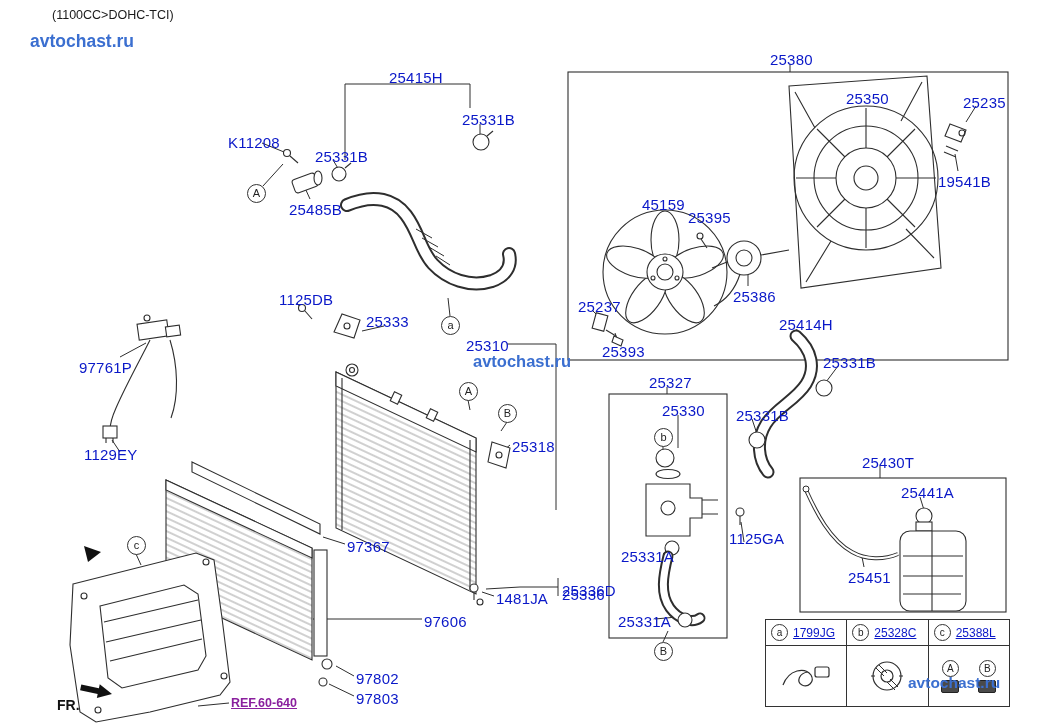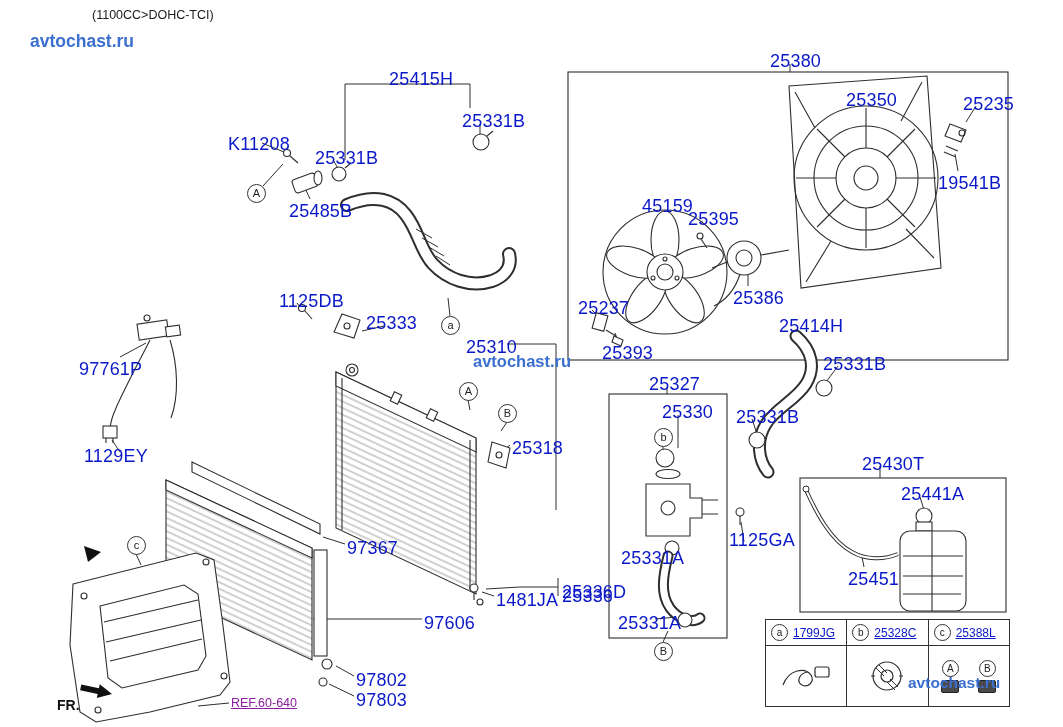--- a/index.html
+++ b/index.html
@@ -1,26 +1,26 @@
 <!DOCTYPE html>
 <html><head>
 <meta charset="utf-8">
 <style>
   html,body{margin:0;padding:0;background:#fff;}
   .stage{position:relative;width:1063px;height:727px;background:#fff;overflow:hidden;
          font-family:"Liberation Sans","DejaVu Sans",sans-serif;}
   .art{position:absolute;left:0;top:0;}
-  .plabel{position:absolute;font-size:18px;color:#0a18c8;white-space:nowrap;letter-spacing:0.2px;}
-  .title{position:absolute;font-size:12.5px;color:#1a1a1a;margin-left:40px;}
+  .plabel{position:absolute;font-size:15px;color:#0a18c8;white-space:nowrap;letter-spacing:0.2px;}
+  .title{position:absolute;font-size:12.5px;color:#1a1a1a;}
   .wm{position:absolute;font-weight:bold;color:#3b6fd0;z-index:6;}
   .wm.top{font-size:17.5px;}
   .wm.mid{font-size:16.5px;}
   .wm.bot{font-size:15.5px;}
   .fr{position:absolute;font-size:14px;font-weight:bold;color:#111;text-align:right;}
-  .ref{position:absolute;font-size:12.5px;color:#8a1f9e;text-decoration:underline;cursor:pointer;}
+  .ref{position:absolute;font-size:12.5px;color:#8a1f9e;text-decoration:underline;cursor:pointer;font-weight:bold;}
   .co{position:absolute;width:17px;height:17px;border:1.3px solid #333;border-radius:50%;
       text-align:center;line-height:17px;font-size:11px;color:#222;background:#fff;z-index:4;}
   .legend{position:absolute;left:765px;top:619px;width:245px;height:88px;border:1px solid #333;
           background:#fff;box-sizing:border-box;z-index:3;}
   .lrow{display:flex;box-sizing:border-box;}
   .lrow.head{height:26px;border-bottom:1px solid #333;}
   .lrow.icons{height:60px;}
   .lcell{flex:1;display:flex;align-items:center;gap:5px;padding:2px 5px;border-right:1px solid #333;
          box-sizing:border-box;overflow:hidden;}
   .lcell:last-child{border-right:none;}

